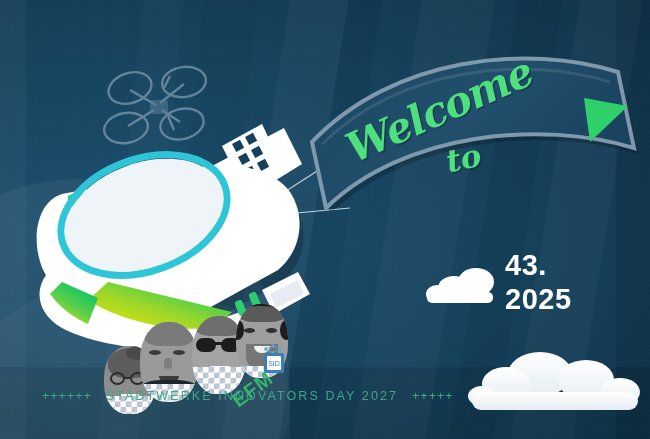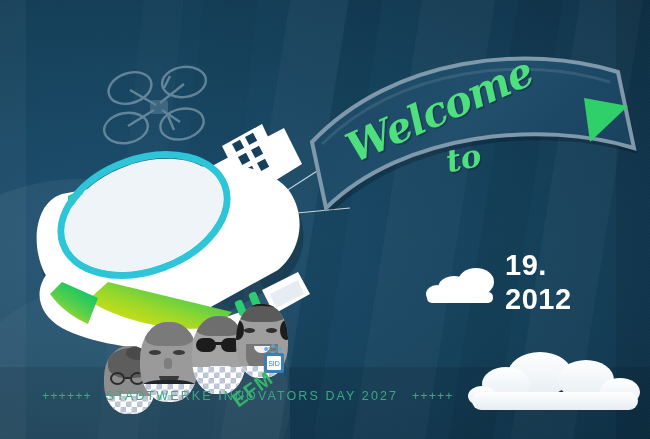--- a/index.html
+++ b/index.html
@@ -359,21 +359,21 @@
         <ellipse cx="118" cy="28" rx="28" ry="20"></ellipse>
         <ellipse cx="38" cy="32" rx="24" ry="17"></ellipse>
         <ellipse cx="152" cy="40" rx="20" ry="14"></ellipse>
         <ellipse cx="14" cy="44" rx="14" ry="10"></ellipse>
         <rect x="4" y="40" width="166" height="18" rx="9"></rect>
       </g>
     </svg>
   </div>
 
   <div class="date">
-    <div>19.</div>
-    <div>2012</div>
+    <div>43.</div>
+    <div>2025</div>
   </div>
 
   <div class="strip">
     <span class="pluses">++++++</span><span class="mid">STADTWERKE INNOVATORS DAY 2027</span><span class="pluses">+++++</span>
   </div>
 
 </div>
 
 </body></html>

